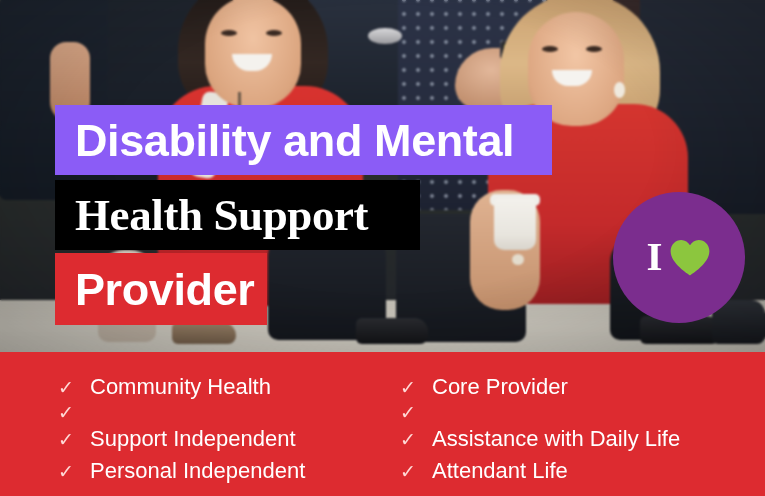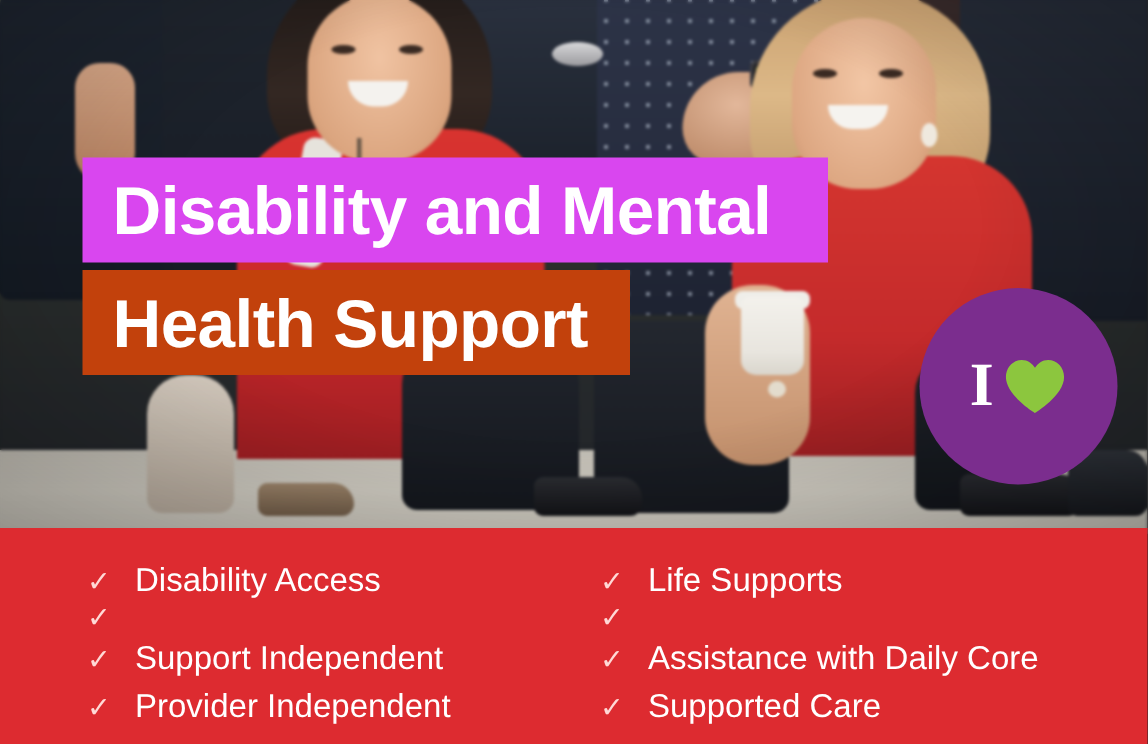--- a/index.html
+++ b/index.html
@@ -352,73 +352,76 @@
 
     <div class="photo-layer shoe sh3"></div>
     <div class="photo-layer shoe sh1"></div>
     <div class="photo-layer shoe sh2"></div>
     <div class="photo-layer shoe sh4"></div>
 
     <div class="photo-layer photo-blur"></div>
     <div class="photo-layer photo-vignette"></div>
   </div>
 
-  <div class="headline hl-1" style="background: #d946ef; color: rgb(255, 255, 255); align-items: center;">
+  <div class="headline hl-1" style="background: #8b5cf6; color: rgb(255, 255, 255); align-items: center;">
     <span>Disability and Mental</span>
   </div>
-  <div class="headline hl-2" style="background: #c2410c; color: rgb(255, 255, 255);">
+  <div class="headline hl-2" style="background: #000000; color: rgb(255, 255, 255); font-family: Liberation Serif, serif;">
     <span>Health Support</span>
+  </div>
+  <div class="headline hl-3" style="background: rgb(221, 43, 48); color: rgb(255, 255, 255);">
+    <span>Provider</span>
   </div>
 
   <div class="ndis-logo" style="background: rgb(123, 45, 142);">
     <div class="ndis-top">
       <span class="ndis-i" style="color: rgb(255, 255, 255);">I</span>
       <span>
         <svg class="ndis-heart" viewBox="0 0 32 29" aria-hidden="true" fill="#8CC63E">
           <path d="M16 28.5S1.2 19.6 1.2 10.2C1.2 5.1 5 1.5 9.3 1.5c3 0 5.3 1.7 6.7 4 1.4-2.3 3.7-4 6.7-4 4.3 0 8.1 3.6 8.1 8.7C30.8 19.6 16 28.5 16 28.5z"></path>
         </svg>
       </span>
     </div>
   </div>
 
   <div class="services-banner" style="background: rgb(221, 43, 48);">
     <div class="services-cols">
 
       <div class="services-col col-left">
         <div class="service-item" style="color: rgb(255, 255, 255);">
           <span class="check">✓</span>
-          <span>Disability Access</span>
+          <span>Community Health</span>
         </div>
         <div class="service-item" style="color: rgb(255, 255, 255);">
           <span class="check">✓</span>
         </div>
         <div class="service-item" style="color: rgb(255, 255, 255);">
           <span class="check">✓</span>
           <span>Support Independent</span>
         </div>
         <div class="service-item" style="color: rgb(255, 255, 255);">
           <span class="check">✓</span>
-          <span>Provider Independent</span>
+          <span>Personal Independent</span>
         </div>
       </div>
 
       <div class="services-col col-right">
         <div class="service-item" style="color: rgb(255, 255, 255);">
           <span class="check">✓</span>
-          <span>Life Supports</span>
-        </div>
-        <div class="service-item" style="color: rgb(255, 255, 255);">
-          <span class="check">✓</span>
-        </div>
-        <div class="service-item" style="color: rgb(255, 255, 255);">
-          <span class="check">✓</span>
-          <span>Assistance with Daily Core</span>
-        </div>
-        <div class="service-item" style="color: rgb(255, 255, 255);">
-          <span class="check">✓</span>
-          <span>Supported Care</span>
+          <span>Core Provider</span>
+        </div>
+        <div class="service-item" style="color: rgb(255, 255, 255);">
+          <span class="check">✓</span>
+        </div>
+        <div class="service-item" style="color: rgb(255, 255, 255);">
+          <span class="check">✓</span>
+          <span>Assistance with Daily Life</span>
+        </div>
+        <div class="service-item" style="color: rgb(255, 255, 255);">
+          <span class="check">✓</span>
+          <span>Attendant Life</span>
         </div>
       </div>
 
     </div>
   </div>
 
 </div>
 
 </body></html>

